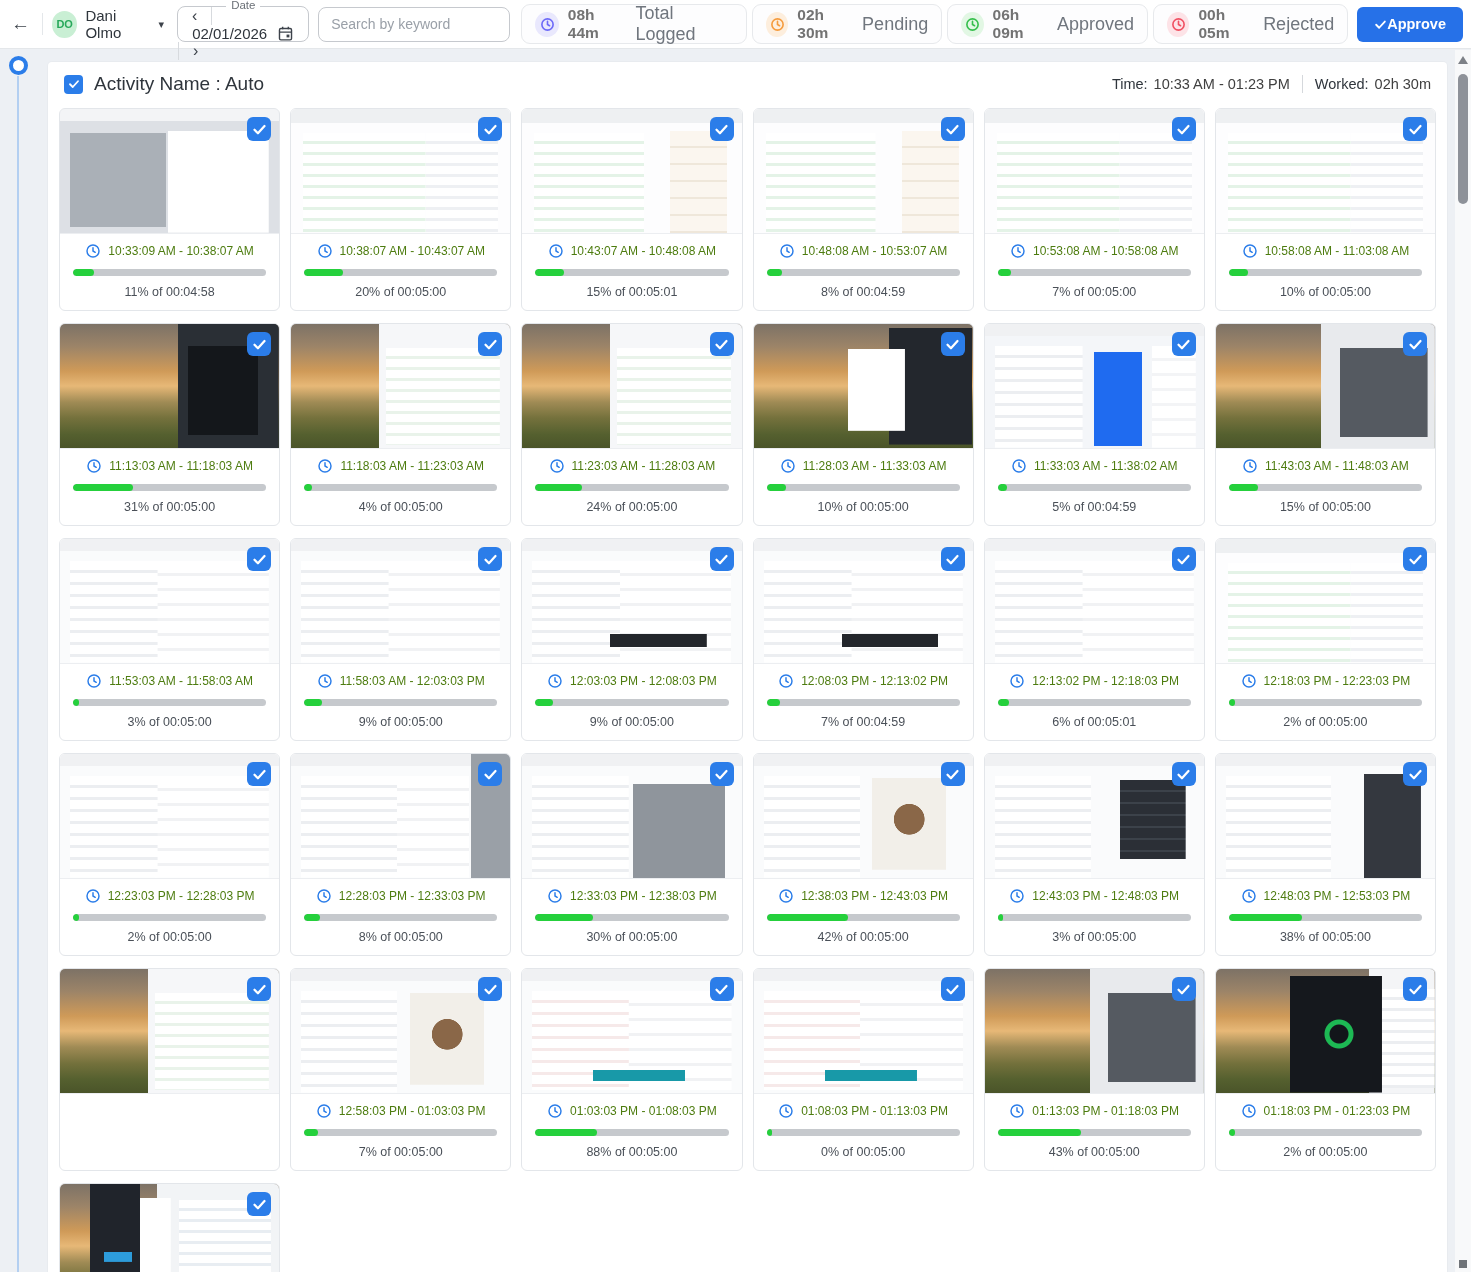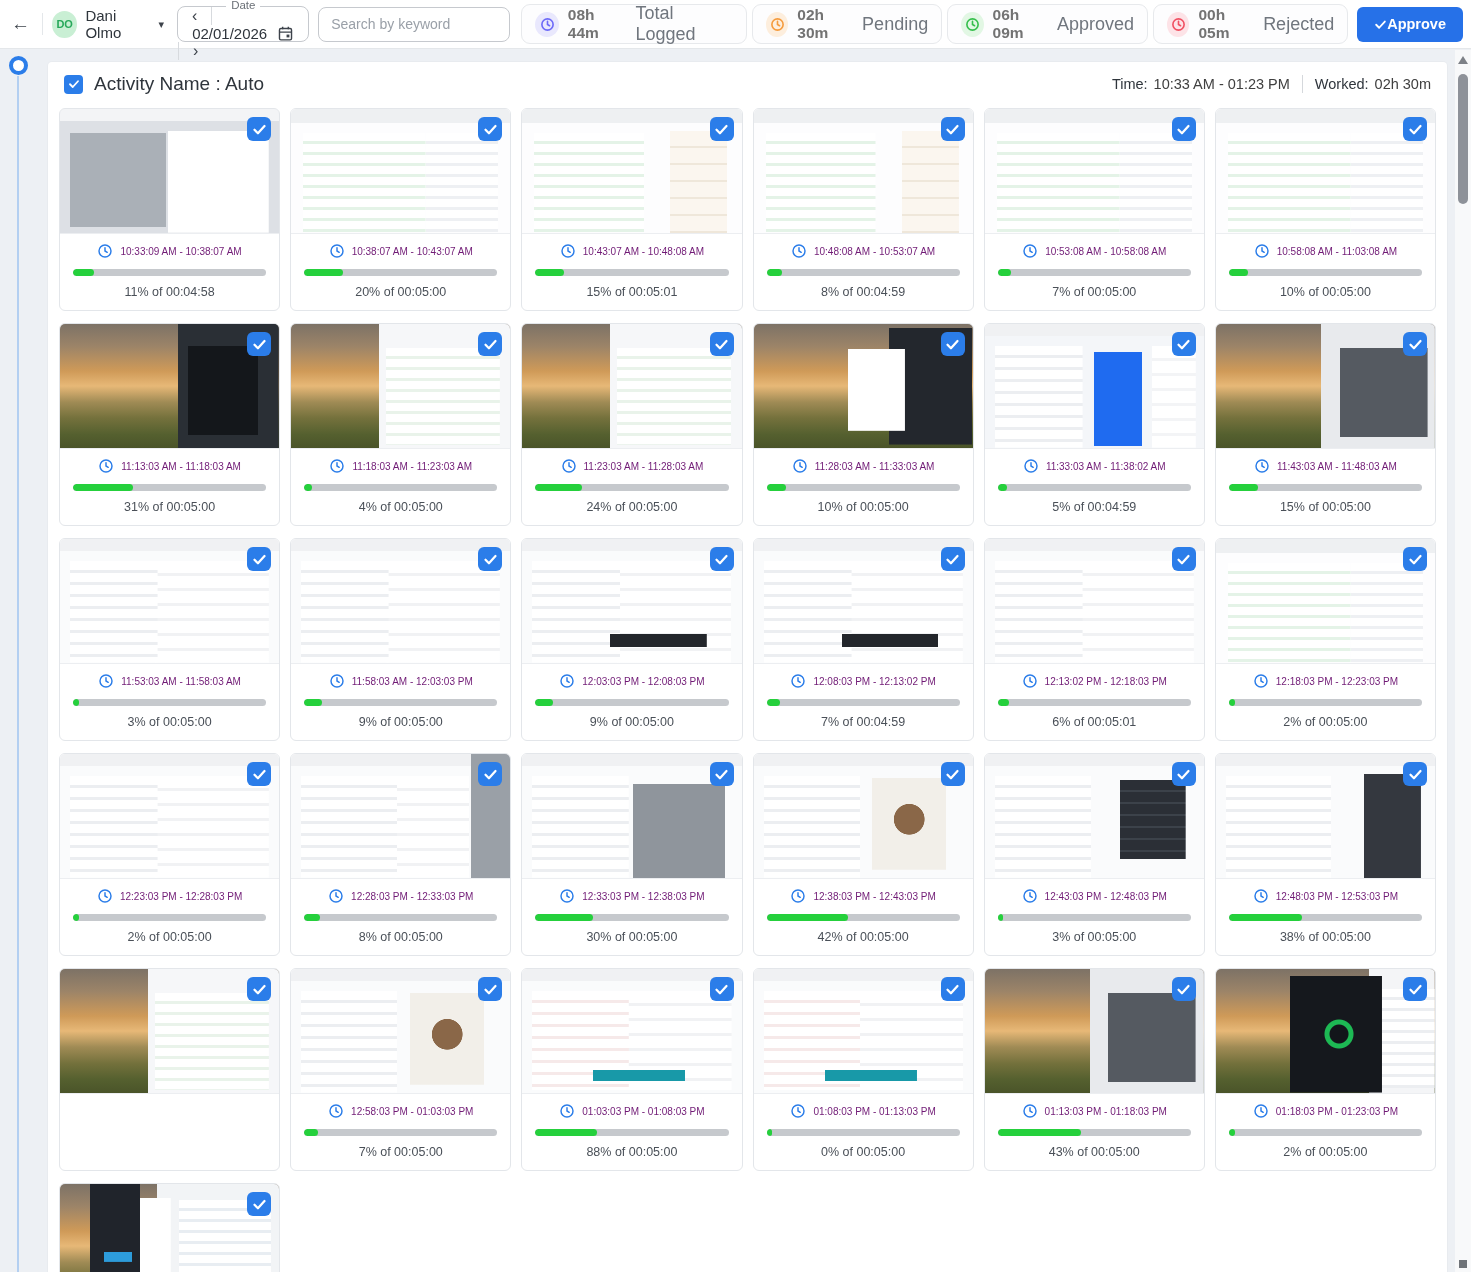--- a/index.html
+++ b/index.html
@@ -73,21 +73,21 @@
   .grid { display:grid; grid-template-columns:repeat(6,1fr); column-gap:10px; row-gap:12px;
     padding:2px 11px 20px 11px; }
   .card { background:#fff; border:1px solid #e3e6ea; border-radius:6px; overflow:hidden; }
   .thumb { position:relative; height:125px; border-bottom:1px solid #eceef1;
     --photo: linear-gradient(180deg,#7d7266 0%,#9c8468 18%,#cf9a58 38%,#e7b877 50%,#a08b55 63%,#74713c 76%,#55602f 89%,#4a5429 100%); }
   .thumb-check { position:absolute; top:8px; right:8px; width:24px; height:24px;
     background:#2b7de9; border-radius:6px; display:flex; align-items:center;
     justify-content:center; cursor:pointer; }
   .card-info { padding:9px 12px 11px; }
   .time-row { display:flex; align-items:center; justify-content:center; gap:7px;
-    font-size:10px; color:#701a75; white-space:nowrap; }
+    font-size:12px; color:#4d7c0f; white-space:nowrap; }
   .time-row svg { flex:none; }
   .bar { height:7px; background:#c6c9cd; border-radius:4px; margin:10px 1px 9px;
     overflow:hidden; }
   .fill { height:100%; background:#25d03c; border-radius:4px; }
   .pct { text-align:center; font-size:12.5px; color:#4a5058; }
 
   
   .t-browser { background:
     linear-gradient(#f3f4f6,#f3f4f6) 0 0/100% 12px no-repeat,
     linear-gradient(#aab0b7,#aab0b7) 10px 24px/44% 76% no-repeat,

